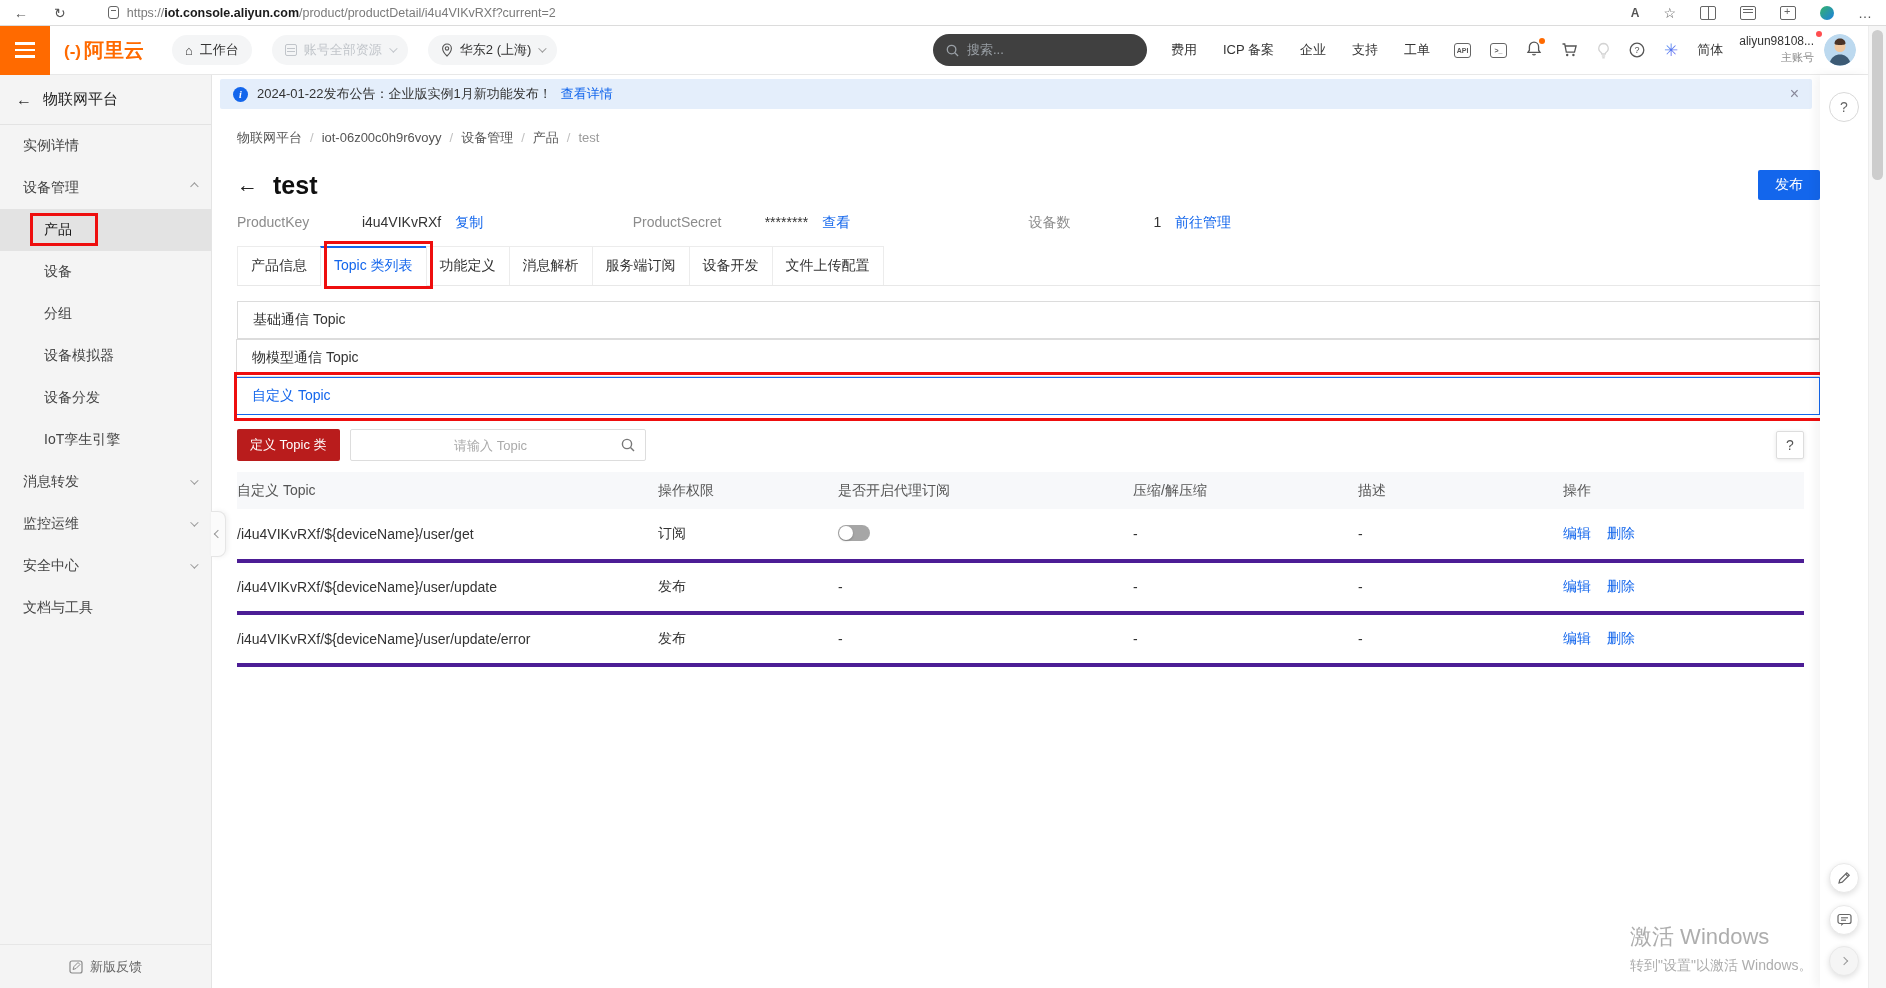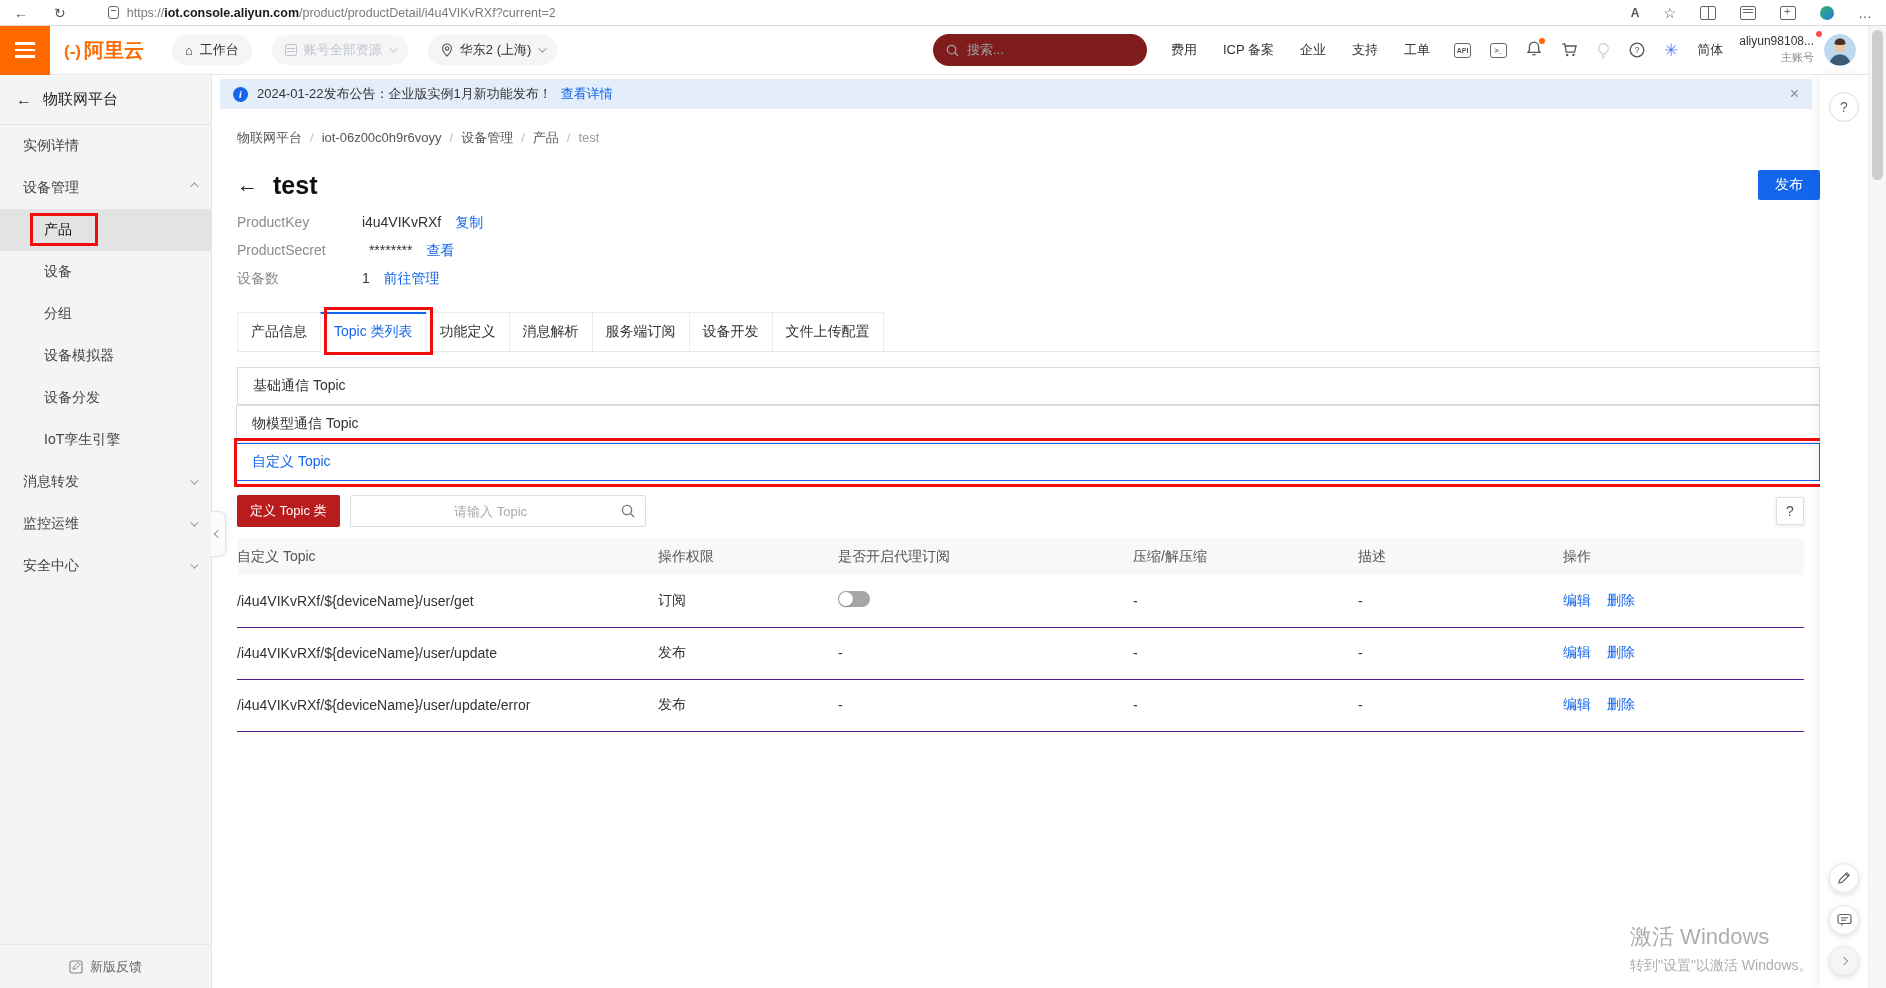--- a/index.html
+++ b/index.html
@@ -41,21 +41,21 @@
   .pill { height:30px; border-radius:15px; background:#f4f5f6; display:flex; align-items:center;
     gap:7px; padding:0 13px; font-size:13px; margin-right:20px; white-space:nowrap; color:#333; }
   .pill.dis { color:#c1c5ca; }
   .res-ic { width:12px; height:12px; border:1.3px solid #c1c5ca; border-radius:2px; position:relative; }
   .res-ic::after { content:""; position:absolute; left:1px; right:1px; top:3px; height:1.2px; background:#c1c5ca; box-shadow:0 3px 0 #c1c5ca; }
   .chev { display:inline-block; width:6px; height:6px; border-right:1.5px solid #999; border-bottom:1.5px solid #999; }
   .chev.down { transform:rotate(45deg) translateY(-2px); }
   .chev.up   { transform:rotate(-135deg) translateY(2px); }
   .chev.left { transform:rotate(135deg); }
   .chev.right{ transform:rotate(-45deg); }
-  .nav-search { margin-left:auto; width:214px; height:32px; border-radius:16px; background:#7f1d1d;
+  .nav-search { margin-left:auto; width:214px; height:32px; border-radius:16px; background:#404040;
     display:flex; align-items:center; gap:8px; padding:0 13px; color:#9aa0a6; font-size:13px; }
   .nav-links { display:flex; align-items:center; gap:26px; margin:0 24px; font-size:13px; white-space:nowrap; }
   .nav-icons { display:flex; align-items:center; gap:19px; color:#555; margin-right:16px; }
   .sq-ic { width:17px; height:15px; border:1.3px solid #666; border-radius:3px; font-size:7px;
     display:flex; align-items:center; justify-content:center; color:#555; font-weight:700; letter-spacing:0; }
   .bell-wrap, .name-wrap { position:relative; }
   .dot { position:absolute; width:6px; height:6px; border-radius:50%; background:#ff4d4f; }
   .bell-dot { top:-2px; right:-3px; background:#ff6a00; }
   .name-dot { top:-3px; right:-8px; }
   .ast { font-size:17px; background:linear-gradient(135deg,#2f8cf0,#7a5cf0); -webkit-background-clip:text; background-clip:text; color:transparent; font-weight:700; }
@@ -88,21 +88,21 @@
   .crumb { margin-top:20px; font-size:13px; color:#555; }
   .crumb .sep { color:#c0c0c0; margin:0 8px; }
   .crumb .cur { color:#9b9b9b; }
 
   .title-row { margin-top:23px; display:flex; align-items:center; }
   .back { font-size:21px; color:#222; margin-right:15px; }
   h1 { font-size:25px; font-weight:700; color:#101010; }
   .pub-btn { margin-left:auto; width:62px; height:30px; background:#1366ec; color:#fff;
     font-size:14px; display:flex; align-items:center; justify-content:center; border-radius:2px; }
 
-  .meta { margin-top:14px; display:grid; grid-template-columns:1fr; row-gap:10px; }
+  .meta { margin-top:14px; display:grid; grid-template-columns:1fr 1fr 1fr 1fr; row-gap:10px; }
   .meta .lab { display:inline-block; width:121px; color:#8c8c8c; }
   .meta .lab2 { display:inline-block; width:128px; color:#8c8c8c; }
   .meta .val { color:#333; }
   .meta .lnk { margin-left:10px; }
 
   .tabstrip { margin-top:14px; display:flex; border-bottom:1px solid #e8e8e8; }
   .tab { padding:10px 13px; border-top:1px solid #ececec; border-left:1px solid #ececec;
     background:#fff; position:relative; color:#333; white-space:nowrap; }
   .tab:last-child { border-right:1px solid #ececec; }
   .tab.active { color:#1366ec; border-top:2px solid #1366ec; padding-top:9px; }
@@ -126,21 +126,21 @@
     display:flex; align-items:center; padding:0 10px; background:#fff; }
   .tsearch input { border:none; outline:none; flex:1; font-size:13px; color:#333; font-family:inherit;text-align:center; }
   .tsearch input::placeholder { color:#aaa; }
   .help-btn { margin-left:auto; width:28px; height:28px; border:1px solid #ddd; border-radius:2px;
     display:flex; align-items:center; justify-content:center; color:#555; font-size:14px;
     box-shadow:0 1px 4px rgba(0,0,0,.1); background:#fff; }
 
   .topics { margin-top:11px; width:calc(100% - 16px); border-collapse:collapse; }
   .topics th { background:#f7f8fa; font-weight:400; color:#555; text-align:left; height:37px; padding-left:13px; }
   .topics th:first-child { padding-left:0; }
-  .topics td { height:52px; border-bottom:1px solid #4c1d95; padding-left:13px; color:#333; }
+  .topics td { height:52px; border-bottom:4px solid #4c1d95; padding-left:13px; color:#333; }
   .topics td:first-child { padding-left:0; }
   .toggle { width:32px; height:16px; border-radius:9px; background:#a6a6a6; position:relative; display:inline-block; }
   .toggle::after { content:""; position:absolute; left:1px; top:1px; width:14px; height:14px;
     border-radius:50%; background:#fff; box-shadow:0 1px 2px rgba(0,0,0,.25); }
   .ops .lnk { margin-right:16px; }
 
   .handle { position:absolute; left:211px; top:436px; width:15px; height:46px; background:#fbfbfb;
     border:1px solid #e5e5e5; border-left:none; border-radius:0 8px 8px 0;
     display:flex; align-items:center; justify-content:center; color:#aaa; z-index:5;
     box-shadow:2px 0 5px rgba(0,0,0,.06); }
@@ -302,20 +302,23 @@
       <span class="caret chev down"></span>
     </div>
     <div class="sb-item">
       <span>监控运维</span>
       <span class="caret chev down"></span>
     </div>
     <div class="sb-item">
       <span>安全中心</span>
       <span class="caret chev down"></span>
     </div>
+    <div class="sb-item">
+        <span>文档与工具</span>
+      </div>
     <div class="feedback">
       <svg width="14" height="14" viewBox="0 0 14 14">
           <rect x="1" y="1" width="12" height="12" rx="2" fill="none" stroke="#888" stroke-width="1.2"></rect>
           <path d="M4 9.5l1-3 4-4 2 2-4 4-3 1z" fill="none" stroke="#888" stroke-width="1"></path>
         </svg>
       <span>新版反馈</span>
     </div>
   </aside>
 
   <div class="handle">

